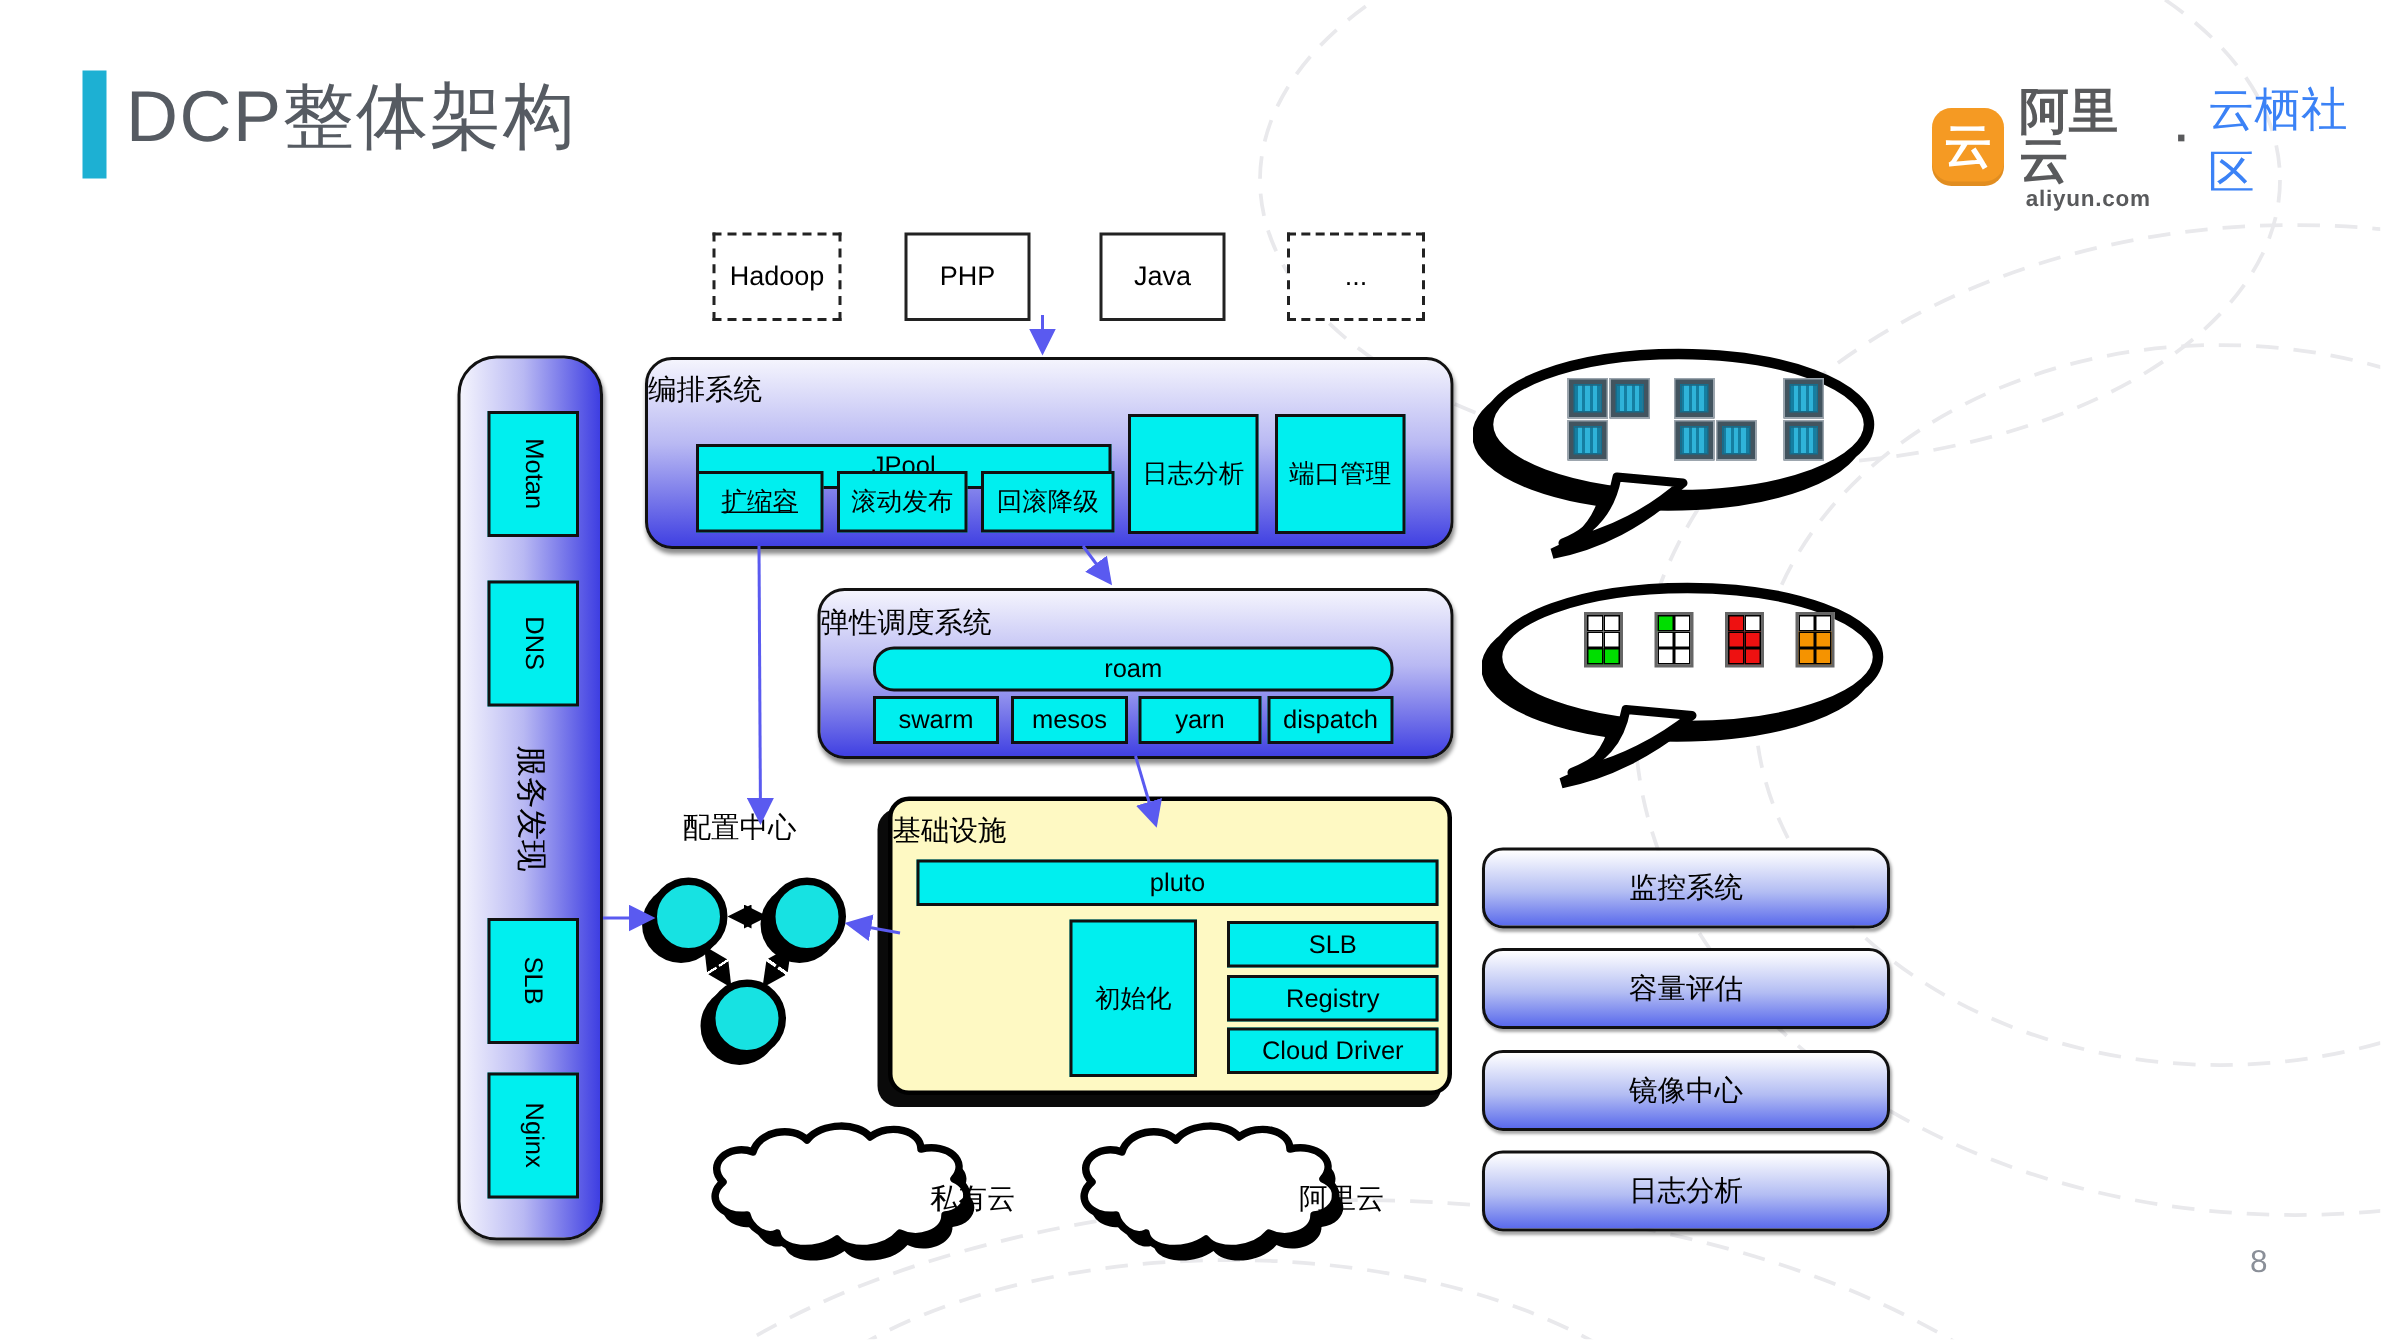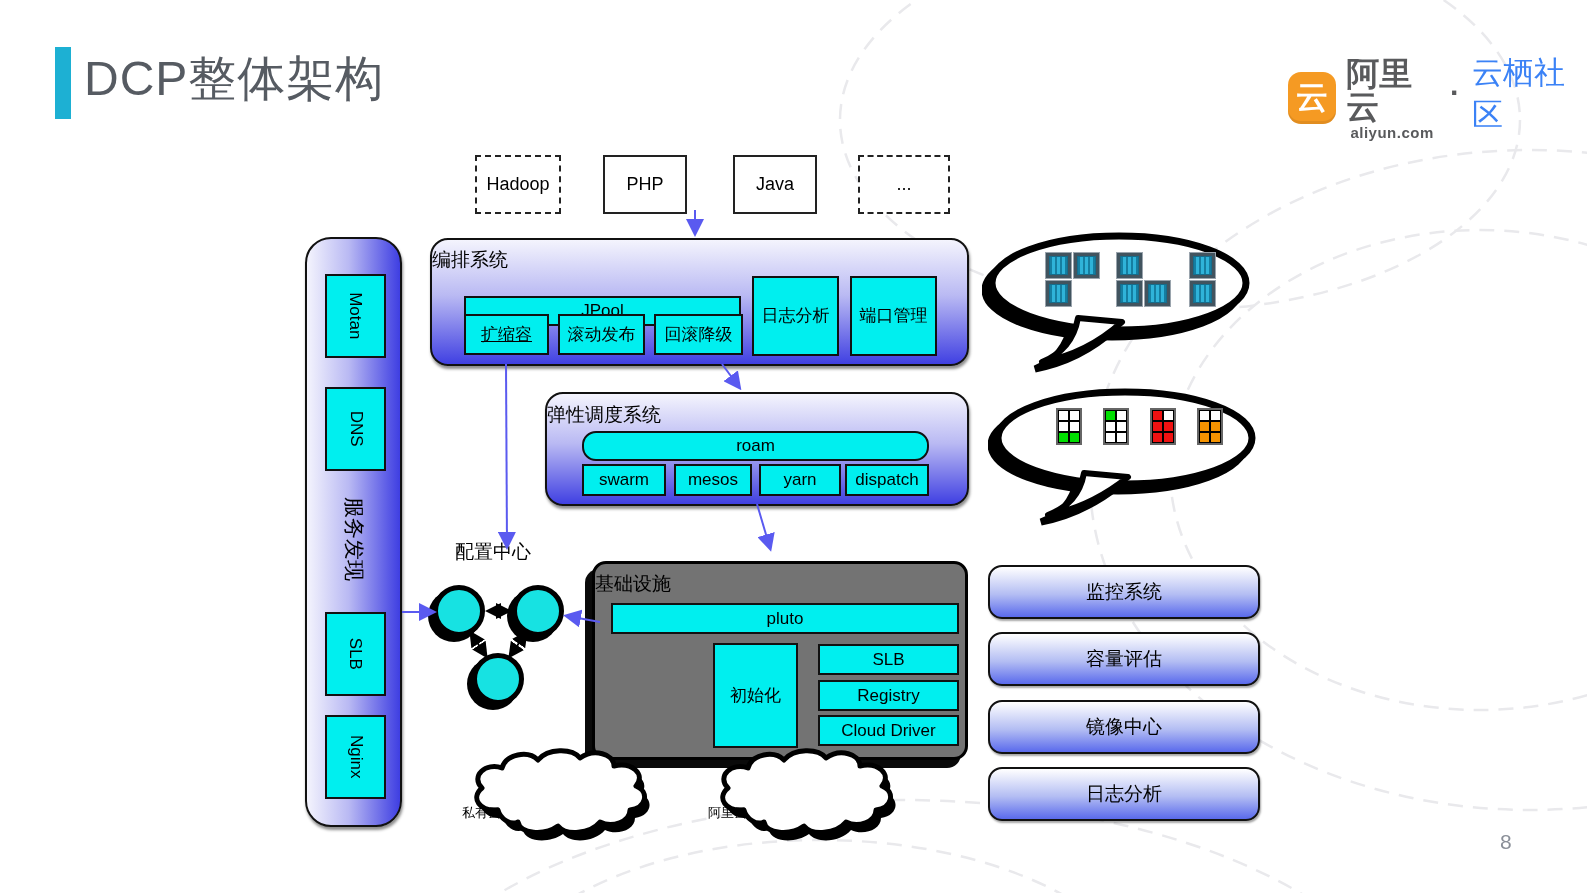--- a/index.html
+++ b/index.html
@@ -33,21 +33,21 @@
   .cyanbox{position:absolute;background:#00efef;border:2px solid #111;display:flex;align-items:center;justify-content:center;
            font-size:17px;text-align:center;line-height:1.15;}
 
   
   #sidebar{left:305px;top:237px;width:93px;height:586px;border:2px solid #111;border-radius:26px;
            background:linear-gradient(90deg,#f4f4fd 0%,#b9b9f3 45%,#3e3ee2 100%);box-shadow:1px 3px 3px rgba(0,0,0,.45);}
   .vtext{transform:rotate(90deg);white-space:nowrap;}
   .sideitem{left:18px;width:57px;height:80px;}
 
   
-  #infra{left:592px;top:561px;width:370px;height:193px;background:#737373;border:3px solid #000;border-radius:14px;
+  #infra{left:592px;top:531px;width:370px;height:193px;background:#fef9c3;border:3px solid #000;border-radius:14px;
          box-shadow:-7px 8px 0 #0a0a0a;}
 
   
   .rbox{left:988px;width:268px;height:50px;border:2px solid #111;border-radius:14px;
         background:linear-gradient(180deg,#ffffff 0%,#b3bdf3 55%,#5a6aec 100%);
         display:flex;align-items:center;justify-content:center;font-size:19px;box-shadow:1px 2px 2px rgba(0,0,0,.35);}
 
   
   .cnode{width:42px;height:42px;border-radius:50%;background:#17e2e2;border:5px solid #000;box-shadow:-5px 5px 0 #000;}
   #config-label{left:455px;top:539px;font-size:19px;}
@@ -57,21 +57,21 @@
   .cbox{background:#42545f;border:1px solid #9aa4ad;padding:3px;box-sizing:border-box;}
   .cin{width:100%;height:100%;box-sizing:border-box;border:1px solid #156d8c;
        background:repeating-linear-gradient(90deg,#157ea1 0 2px,#2fb3d9 2px 5px);}
 
   
   #scale-grids{left:1056px;top:408px;display:flex;gap:21px;}
   .sgrid{display:grid;grid-template-columns:repeat(2,11px);grid-auto-rows:11px;border:2px solid #666;background:#fff;}
   .gcell{box-sizing:border-box;border:1px solid #000;}
 
   
-  .cloud-label{position:absolute;width:100%;text-align:left;font-size:13px;top:56px;}
+  .cloud-label{position:absolute;width:100%;text-align:right;font-size:19px;top:38px;}
 
   #page-number{left:1500px;top:830px;font-size:21px;color:#8a8f98;}
 </style>
 </head>
 <body>
 
 <div id="stage">
 
   <svg class="abs" width="1587" height="893" style="left:0;top:0;">
     <g fill="none" stroke="#e9e9ec" stroke-width="2.5" stroke-dasharray="15 10">

